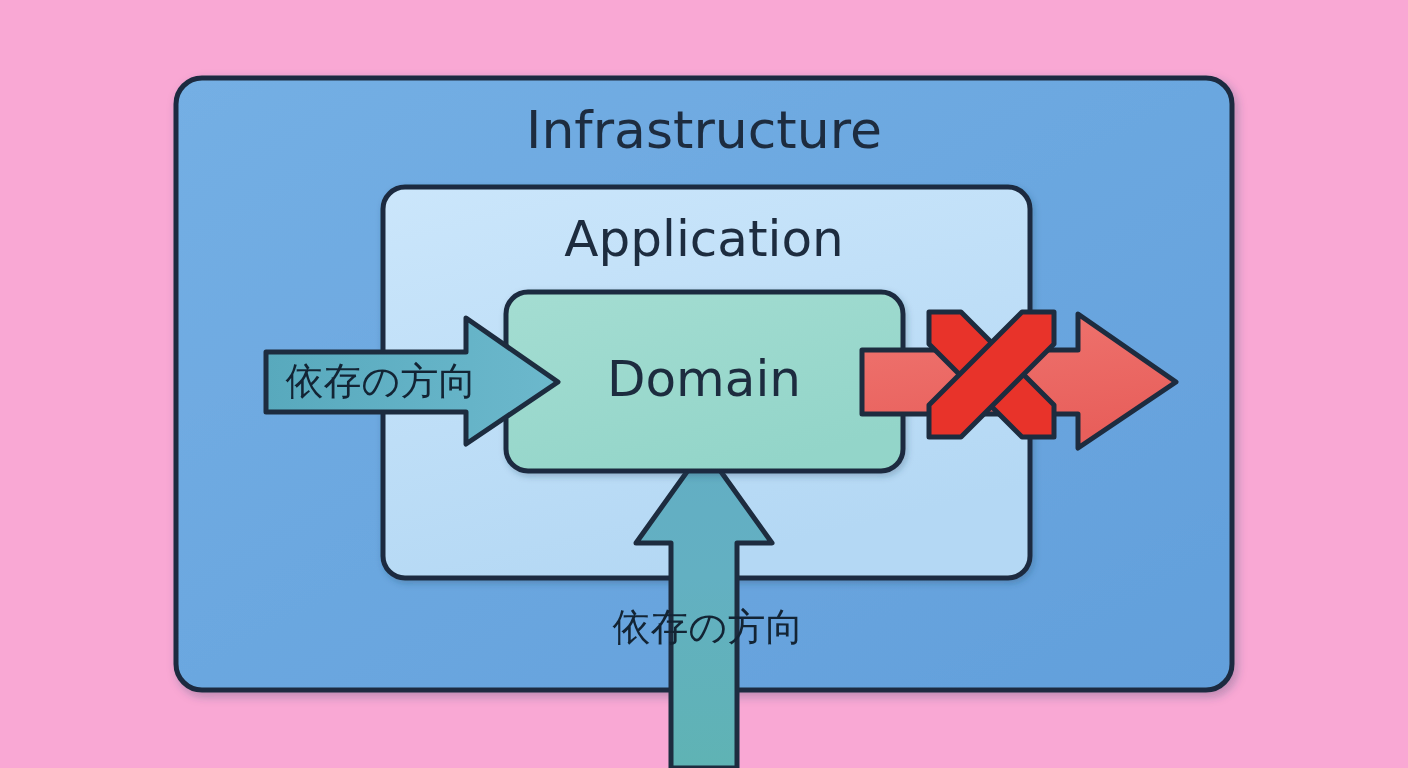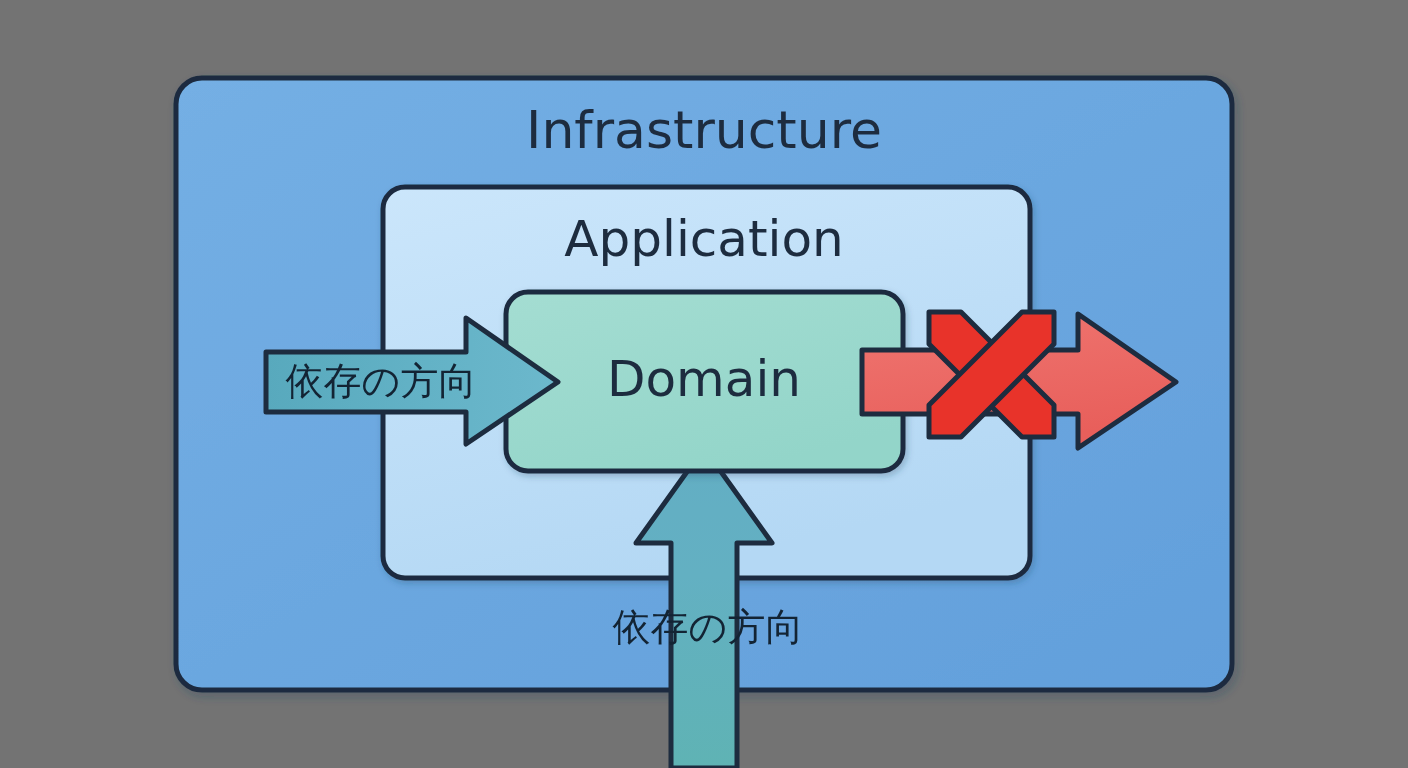--- a/index.html
+++ b/index.html
@@ -4,21 +4,21 @@
 <style>
   html, body {
     margin: 0;
     padding: 0;
     background: #ffffff;
   }
   #canvas {
     position: relative;
     width: 1408px;
     height: 768px;
-    background: #737373;
+    background: #f9a8d4;
     overflow: hidden;
     font-family: "DejaVu Sans", "Liberation Sans", sans-serif;
   }
   #canvas svg {
     display: block;
   }
   .layer-label {
     fill: #1d2c3f;
     font-family: "DejaVu Sans", "Liberation Sans", sans-serif;
     font-weight: 400;

